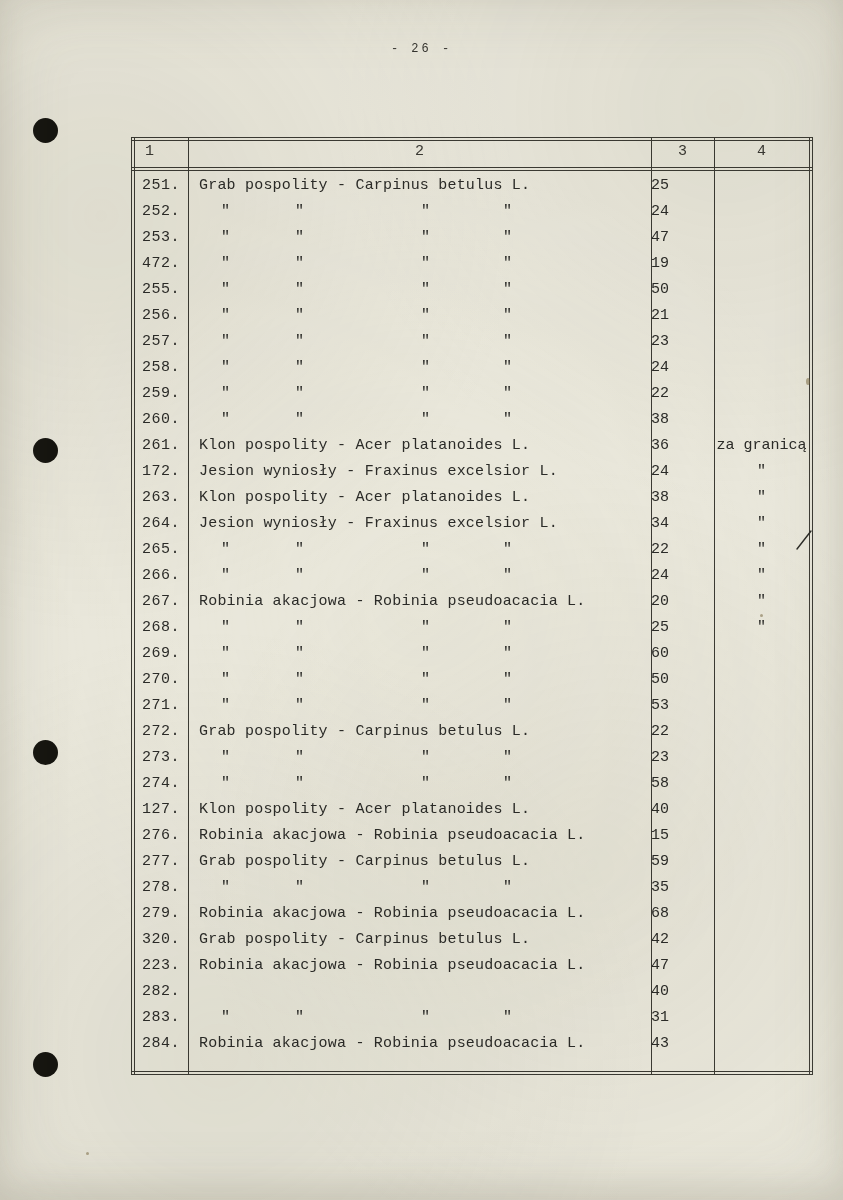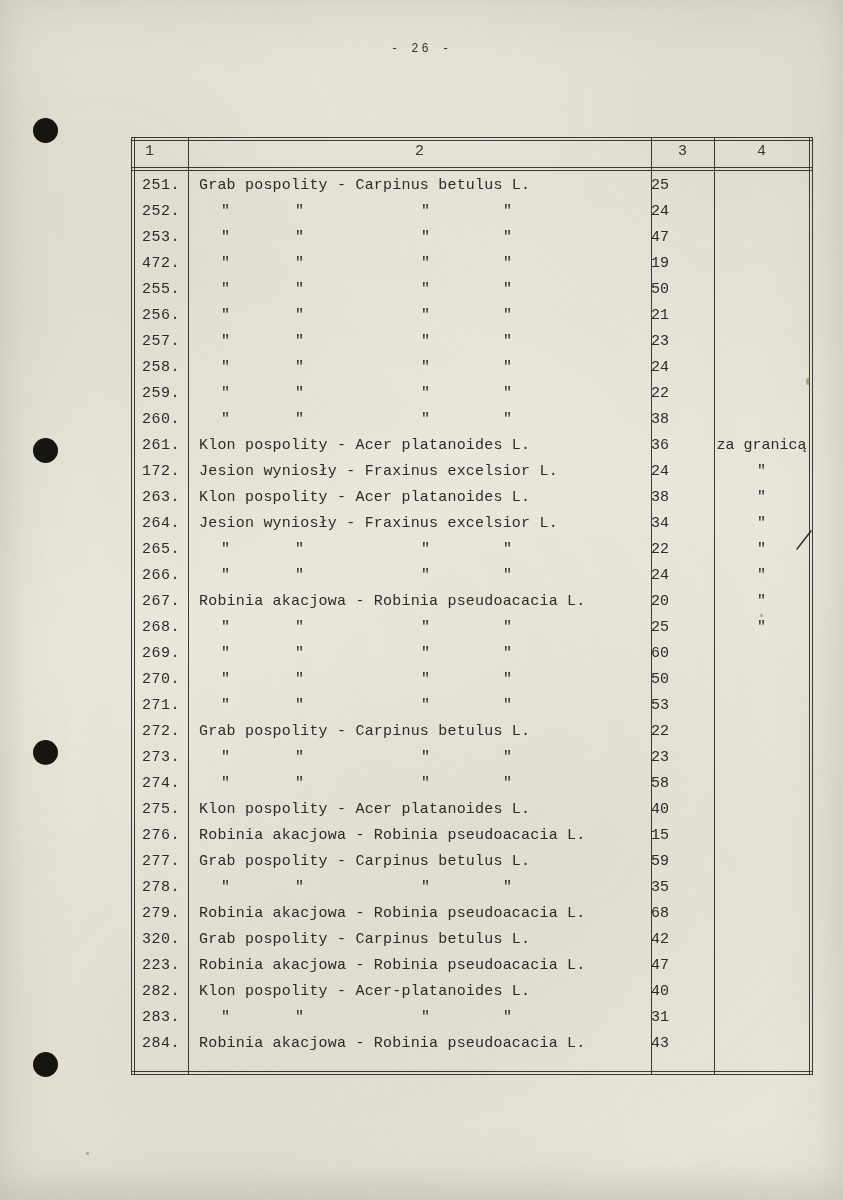--- a/index.html
+++ b/index.html
@@ -418,21 +418,21 @@
           <div class="c-num">274.</div>
           <div class="ditto-row">
             <span>"</span>
             <span>"</span>
             <span>"</span>
             <span>"</span>
           </div>
           <div class="c-val">58</div>
         </div>
         <div class="row">
-          <div class="c-num">275.</div>
+          <div class="c-num">127.</div>
           <div class="c-name">Klon pospolity - Acer platanoides L.</div>
           <div class="c-val">40</div>
         </div>
         <div class="row">
           <div class="c-num">276.</div>
           <div class="c-name">Robinia akacjowa - Robinia pseudoacacia L.</div>
           <div class="c-val">15</div>
         </div>
         <div class="row">
           <div class="c-num">277.</div>
@@ -459,21 +459,20 @@
           <div class="c-name">Grab pospolity - Carpinus betulus L.</div>
           <div class="c-val">42</div>
         </div>
         <div class="row">
           <div class="c-num">223.</div>
           <div class="c-name">Robinia akacjowa - Robinia pseudoacacia L.</div>
           <div class="c-val">47</div>
         </div>
         <div class="row">
           <div class="c-num">282.</div>
-          <div class="c-name">Klon pospolity - Acer-platanoides L.</div>
           <div class="c-val">40</div>
         </div>
         <div class="row">
           <div class="c-num">283.</div>
           <div class="ditto-row">
             <span>"</span>
             <span>"</span>
             <span>"</span>
             <span>"</span>
           </div>

